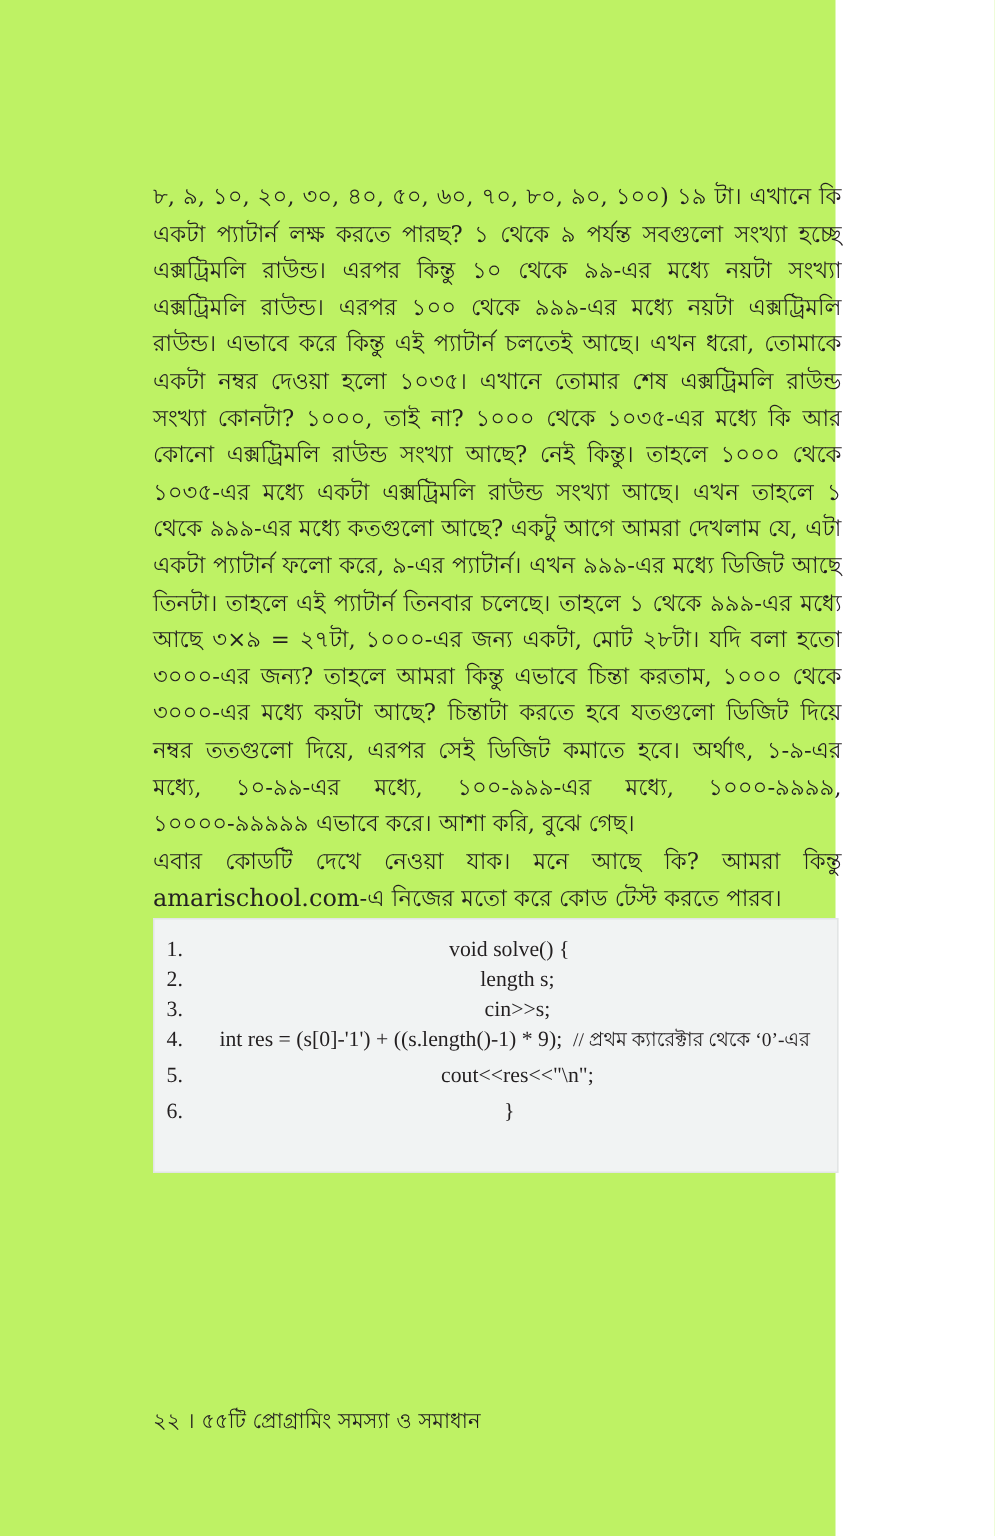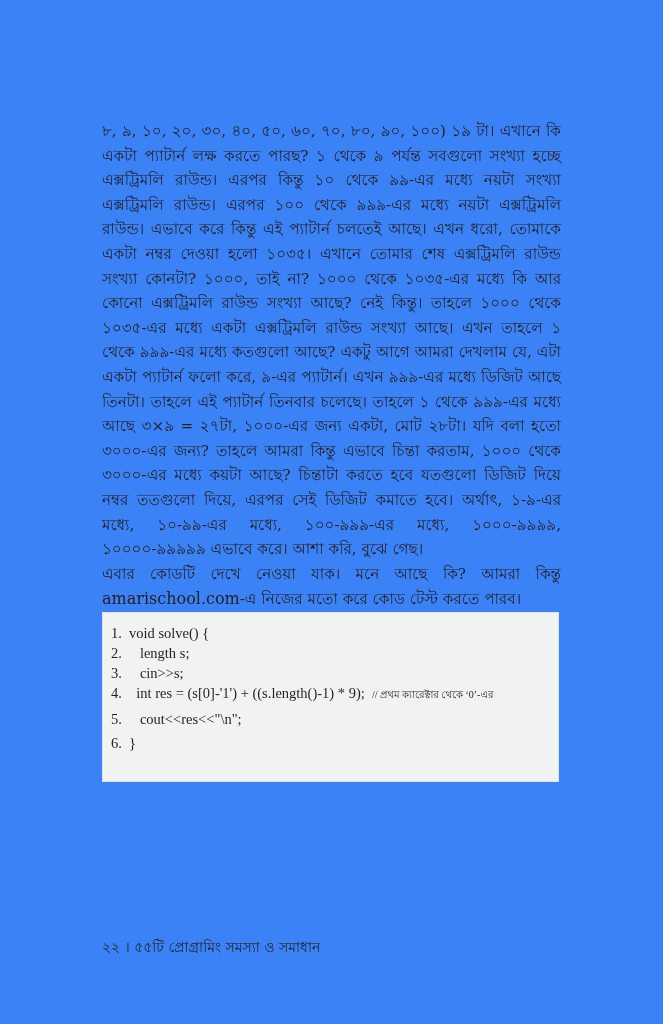--- a/index.html
+++ b/index.html
@@ -1,31 +1,31 @@
 <!DOCTYPE html>
 <html><head>
 <meta charset="utf-8">
 <style>
   html, body { margin: 0; padding: 0; background: #ffffff; }
   body { width: 663px; height: 1024px; position: relative; overflow: hidden;
          font-family: "DejaVu Serif", serif; color: #231f20; }
-  .page { position: absolute; left: 0; top: 0; width: 663px; height: 1024px; background: #3b82f6; }
+  .page { position: absolute; left: 0; top: 0; width: 557px; height: 1024px; background: #bef264; }
   .para { position: absolute; left: 102px; width: 459px; font-size: 15.2px; line-height: 24.6px;
           text-align: justify; text-align-last: left; margin: 0; }
   .p1 { top: 119px; }
   .p2 { top: 562px; }
   .p2 .site { font-family: "DejaVu Serif", serif; font-size: 16px; }
   .code-box { position: absolute; left: 102px; top: 612px; width: 457px; height: 170px;
               background: #f1f3f3; border: 1px solid #e2e5e5; box-sizing: border-box;
               padding: 10px 8px 0 8px; font-family: "Liberation Serif", serif; font-size: 14.5px; }
   .code-line { display: flex; line-height: 20px; white-space: pre; }
   .code-line .num { width: 18px; flex: none; }
-  .code-line .txt { flex: 1; white-space: pre; }
+  .code-line .txt { flex: 1; white-space: pre; text-align: center; }
   .code-line.gap-before { margin-top: 4px; }
-  .comment { font-size: 10px; }
+  .comment { font-size: 13px; }
   .cont { padding-left: 18px; font-size: 12px; line-height: 20px; white-space: normal; }
   .cont .ascii { font-size: 14.5px; }
   .footer { position: absolute; left: 102px; top: 936px; font-size: 14px; color: #231f20; }
 </style>
 </head>
 <body>
 
 <div class="page">
 
   <p class="para p1">৮, ৯, ১০, ২০, ৩০, ৪০, ৫০, ৬০, ৭০, ৮০, ৯০, ১০০) ১৯ টা। এখানে কি একটা প্যাটার্ন লক্ষ করতে পারছ? ১ থেকে ৯ পর্যন্ত সবগুলো সংখ্যা হচ্ছে এক্সট্রিমলি রাউন্ড। এরপর কিন্তু ১০ থেকে ৯৯-এর মধ্যে নয়টা সংখ্যা এক্সট্রিমলি রাউন্ড। এরপর ১০০ থেকে ৯৯৯-এর মধ্যে নয়টা এক্সট্রিমলি রাউন্ড। এভাবে করে কিন্তু এই প্যাটার্ন চলতেই আছে। এখন ধরো, তোমাকে একটা নম্বর দেওয়া হলো ১০৩৫। এখানে তোমার শেষ এক্সট্রিমলি রাউন্ড সংখ্যা কোনটা? ১০০০, তাই না? ১০০০ থেকে ১০৩৫-এর মধ্যে কি আর কোনো এক্সট্রিমলি রাউন্ড সংখ্যা আছে? নেই কিন্তু। তাহলে ১০০০ থেকে ১০৩৫-এর মধ্যে একটা এক্সট্রিমলি রাউন্ড সংখ্যা আছে। এখন তাহলে ১ থেকে ৯৯৯-এর মধ্যে কতগুলো আছে? একটু আগে আমরা দেখলাম যে, এটা একটা প্যাটার্ন ফলো করে, ৯-এর প্যাটার্ন। এখন ৯৯৯-এর মধ্যে ডিজিট আছে তিনটা। তাহলে এই প্যাটার্ন তিনবার চলেছে। তাহলে ১ থেকে ৯৯৯-এর মধ্যে আছে ৩×৯ = ২৭টা, ১০০০-এর জন্য একটা, মোট ২৮টা। যদি বলা হতো ৩০০০-এর জন্য? তাহলে আমরা কিন্তু এভাবে চিন্তা করতাম, ১০০০ থেকে ৩০০০-এর মধ্যে কয়টা আছে? চিন্তাটা করতে হবে যতগুলো ডিজিট দিয়ে নম্বর ততগুলো দিয়ে, এরপর সেই ডিজিট কমাতে হবে। অর্থাৎ, ১-৯-এর মধ্যে, ১০-৯৯-এর মধ্যে, ১০০-৯৯৯-এর মধ্যে, ১০০০-৯৯৯৯, ১০০০০-৯৯৯৯৯ এভাবে করে। আশা করি, বুঝে গেছ।</p>

